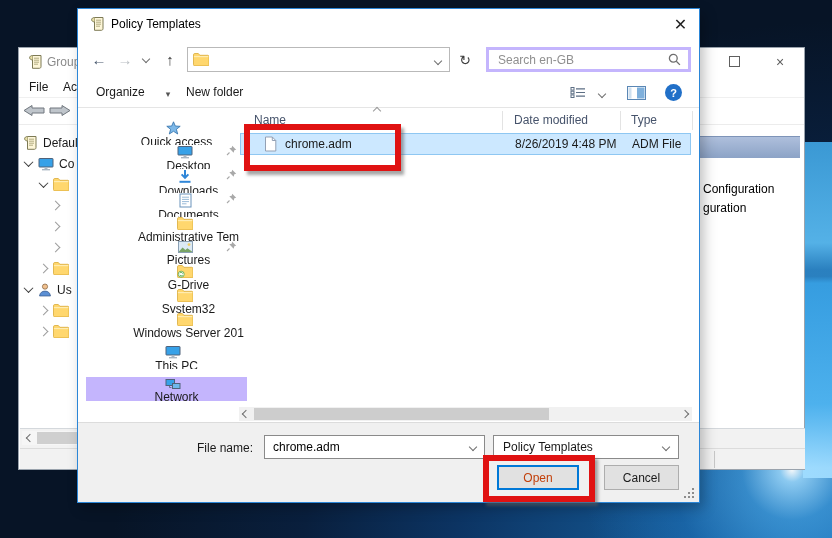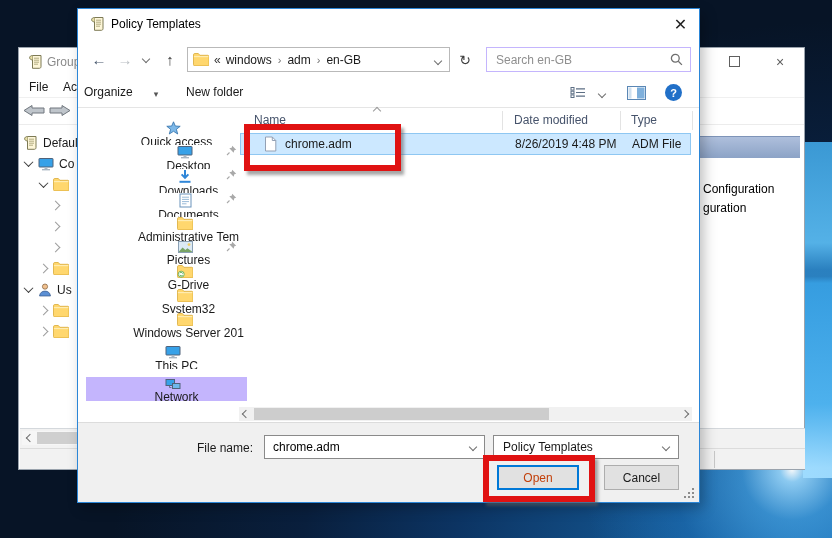--- a/index.html
+++ b/index.html
@@ -66,27 +66,27 @@
   #nav-fwd{left:36px;width:22px;color:#b9bec3;}
   #nav-chev{left:60px;width:16px;}
   #nav-up{left:80px;width:24px;color:#3d3d3d;}
   #addressbox{position:absolute;left:109px;top:38px;width:263px;height:25px;border:1px solid #b9b9b9;box-sizing:border-box;display:flex;align-items:center;background:#fff;}
   #addressbox .icon{margin:0 5px 0 5px;}
   .crumb-ov{color:#333;margin-right:2px;}
   .crumb{color:#1a1a1a;padding:0 3px;}
   .crumb-sep{color:#707070;font-size:11px;padding:0 3px;}
   #addr-chev{position:absolute;right:8px;top:10px;}
   #refresh-btn{position:absolute;left:376px;top:38px;width:22px;height:25px;display:flex;align-items:center;justify-content:center;color:#3d3d3d;font-size:14px;}
-  #searchbox{position:absolute;left:408px;top:38px;width:205px;height:25px;border:1px solid #c4b5fd;box-sizing:border-box;display:flex;align-items:center;background:#fff;}
+  #searchbox{position:absolute;left:408px;top:38px;width:205px;height:25px;border:3px solid #c4b5fd;box-sizing:border-box;display:flex;align-items:center;background:#fff;}
   #search-input{border:none;outline:none;flex:1;margin-left:7px;font:12px "Liberation Sans",sans-serif;color:#333;background:transparent;}
   #search-input::placeholder{color:#8f8f8f;}
   #search-mag{margin-right:7px;}
   
   #dlg-toolbar{position:absolute;left:0;top:70px;width:100%;height:28px;border-bottom:1px solid #e5e5e5;}
-  #organize-btn{position:absolute;left:6px;top:6px;display:flex;align-items:flex-end;gap:21px;color:#1a1a1a;}
+  #organize-btn{position:absolute;left:18px;top:6px;display:flex;align-items:flex-end;gap:21px;color:#1a1a1a;}
   #organize-caret{font-size:9px;color:#555;}
   #newfolder-btn{position:absolute;left:108px;top:6px;color:#1a1a1a;}
   #view-details-btn{position:absolute;left:492px;top:7px;}
   #view-caret{position:absolute;left:521px;top:12px;}
   #view-panes-btn{position:absolute;left:549px;top:7px;}
   #help-btn{position:absolute;left:587px;top:5px;width:17px;height:17px;border-radius:50%;background:#2170c8;color:#fff;font-size:11px;font-weight:bold;display:flex;align-items:center;justify-content:center;}
   
   #sidebar{position:absolute;left:0;top:112px;width:158px;}
   .sb-row{display:flex;align-items:center;height:24px;margin-left:8px;width:148px;flex-direction:column;}
   .sb-row.gap{margin-top:8px;}
@@ -293,21 +293,20 @@
         <span>↑</span>
       </span>
 
     <div id="addressbox">
       <span class="icon" id="addr-folder">
           <svg width="16" height="13" viewBox="0 0 16 13">
             <path d="M.5 1.8c0-.7.5-1.3 1.2-1.3h3.6l1.6 1.8h7.9c.7 0 1.2.6 1.2 1.3v8c0 .7-.5 1.3-1.2 1.3H1.7c-.7 0-1.2-.6-1.2-1.3z" fill="#ffd76e" stroke="#d9ab39" stroke-width=".8"></path>
             <path d="M.9 3.6h14.4" stroke="#ffeeb5" stroke-width="1.1"></path>
           </svg>
         </span>
-      <span id="breadcrumb"><span class="crumb-ov">«</span><span class="crumb">windows</span><span class="crumb-sep">›</span><span class="crumb">adm</span><span class="crumb-sep">›</span><span class="crumb">en-GB</span></span>
       <span id="addr-chev" class="cv cv-down"></span>
     </div>
     <span id="refresh-btn">
         <span>↻</span>
       </span>
     <div id="searchbox">
       <input id="search-input" placeholder="Search en-GB" style="">
       <span id="search-mag" class="icon">
           <svg width="13" height="13" viewBox="0 0 13 13">
             <circle cx="5.3" cy="5.3" r="3.9" fill="none" stroke="#6e6e6e" stroke-width="1.3"></circle>

